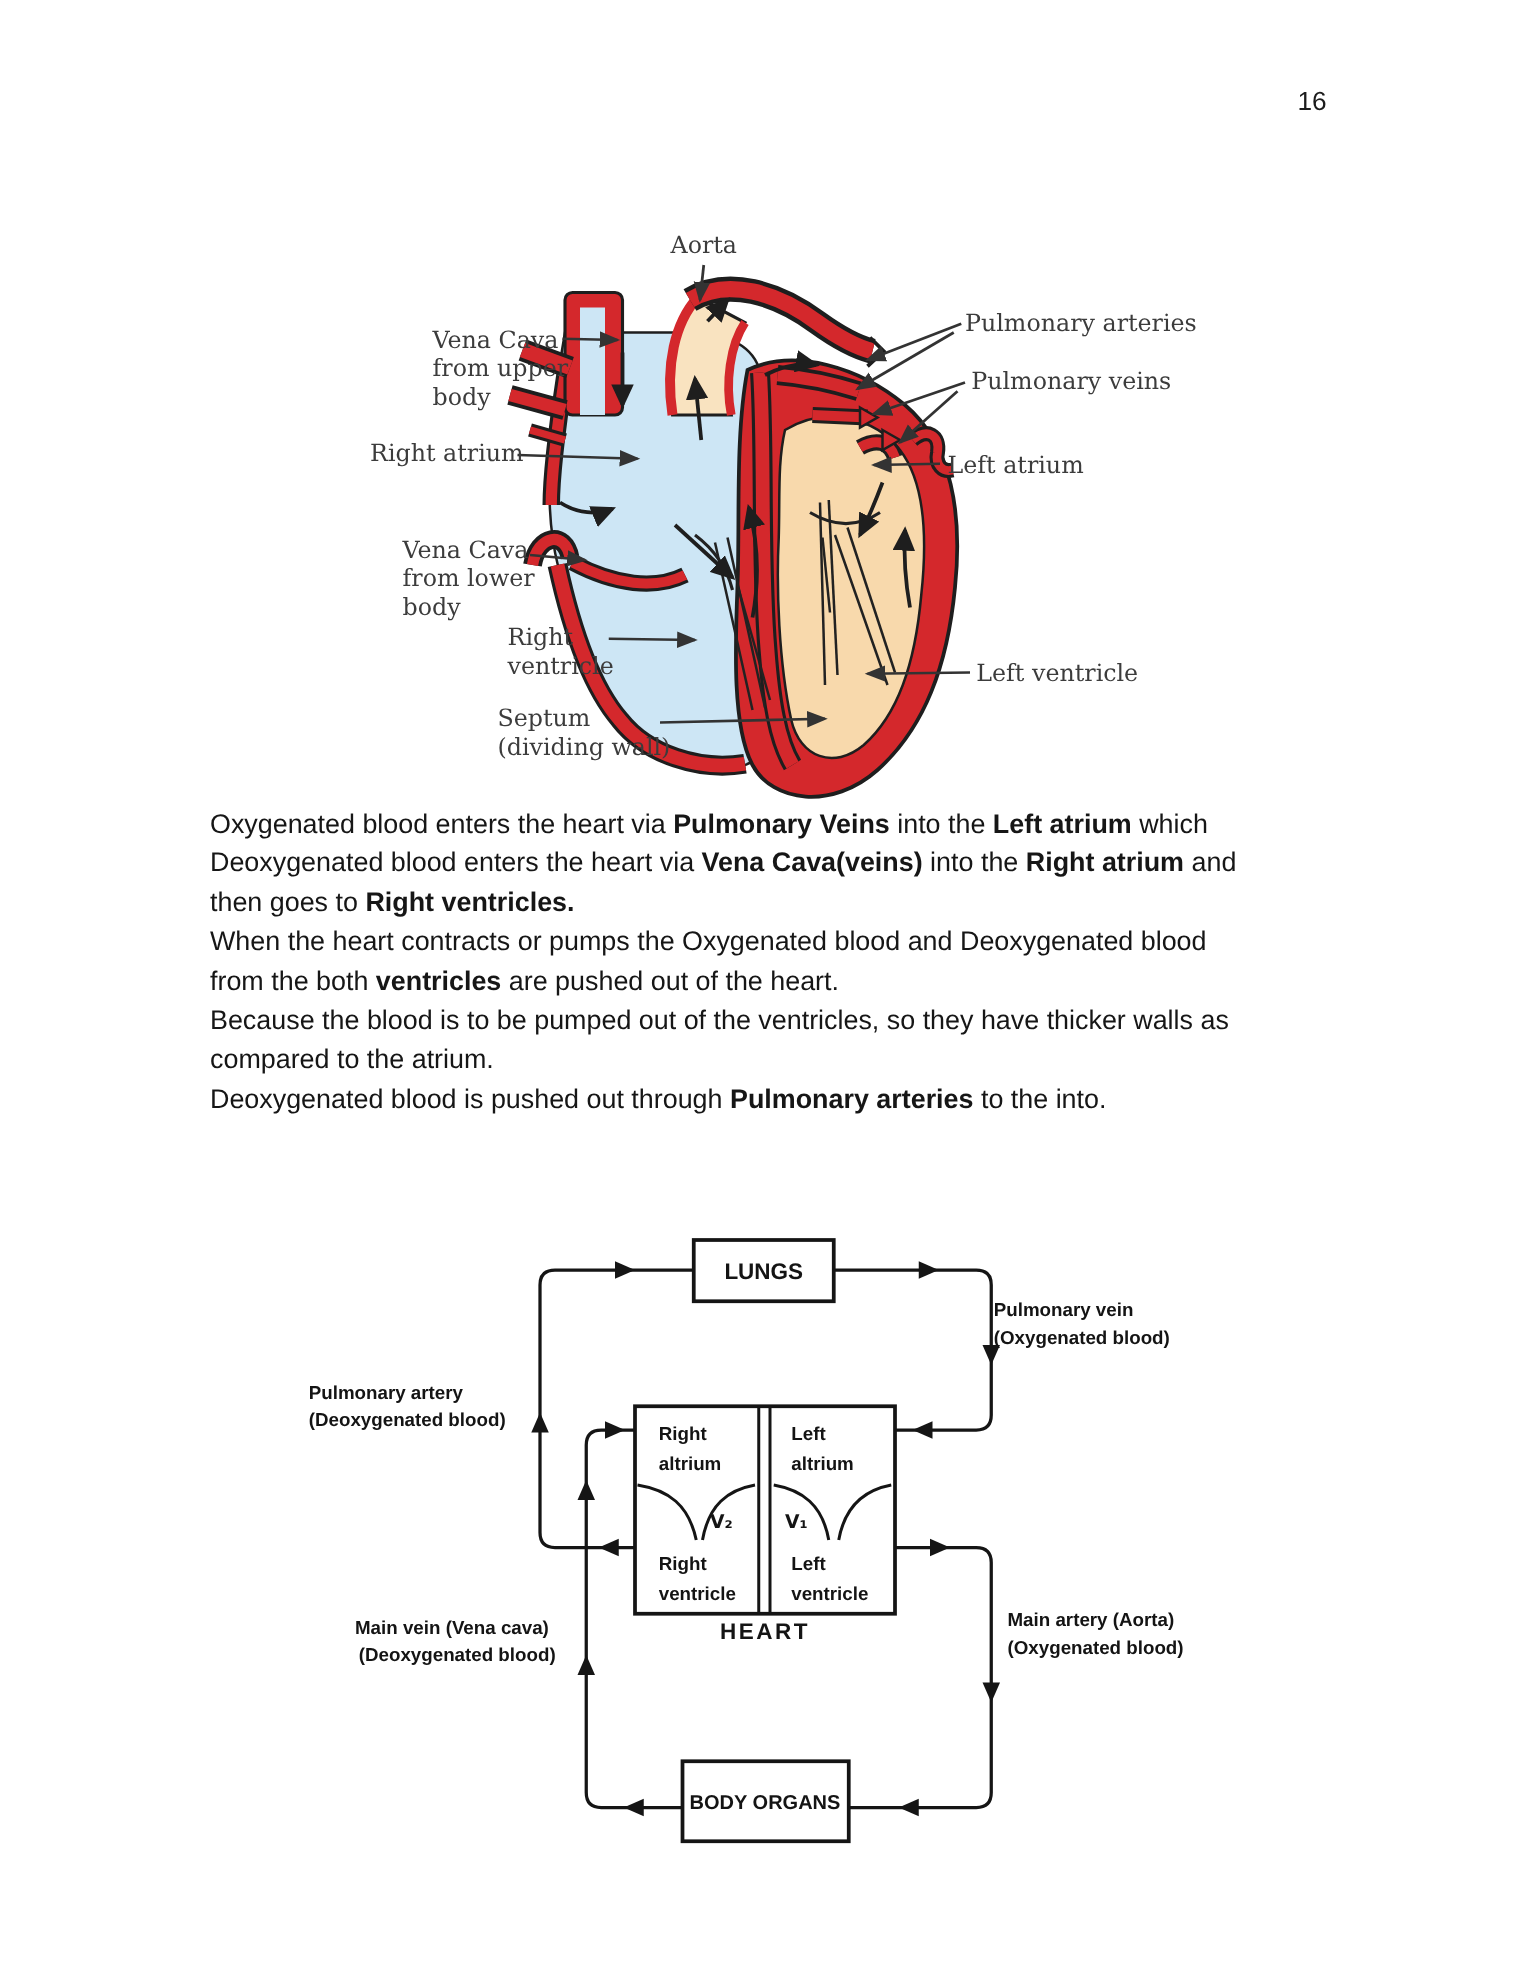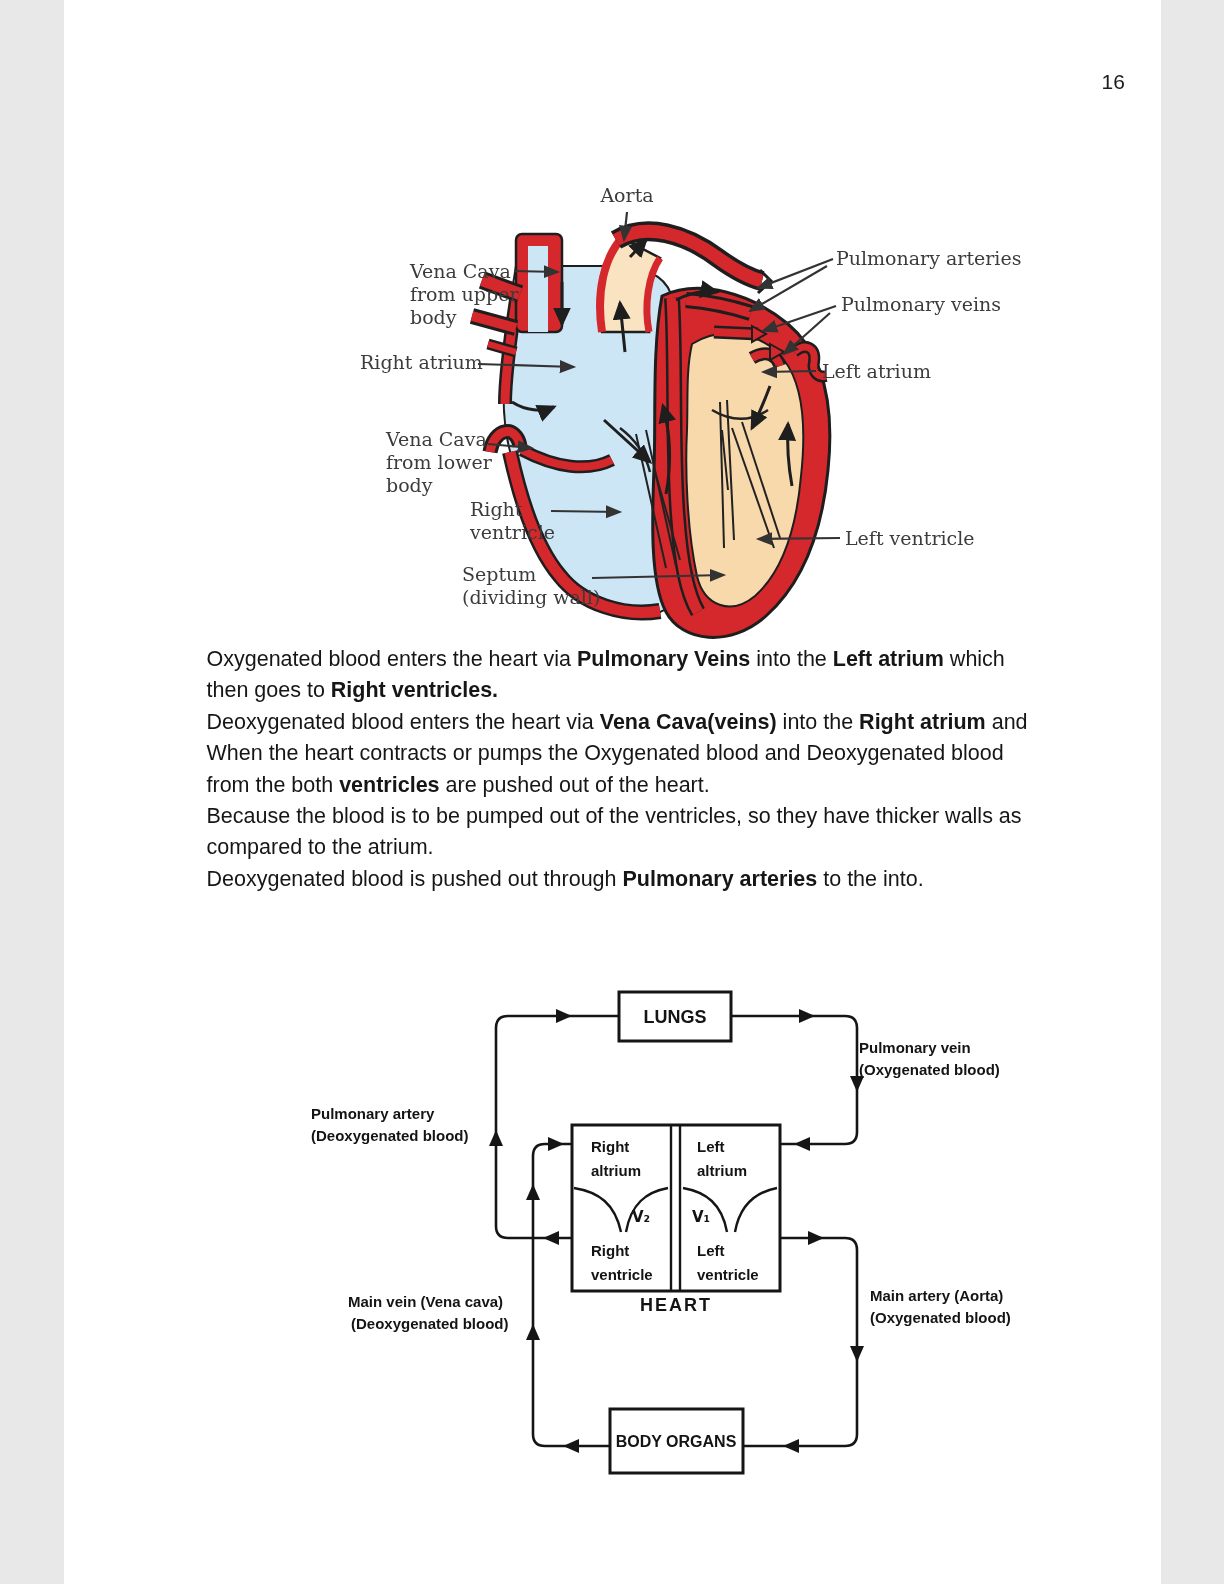--- a/index.html
+++ b/index.html
@@ -1,27 +1,27 @@
 <!DOCTYPE html>
 <html><head>
 <meta charset="utf-8">
 <style>
   html,body{margin:0;padding:0;background:#e8e8e8;}
   .page{
-    position:relative;width:1097px;height:1584px;background:#ffffff;
+    position:relative;width:1224px;height:1584px;background:#ffffff;
     font-family:"Liberation Sans",sans-serif;overflow:hidden;margin:0 auto;
   }
   .page-number{
     position:absolute;left:1038px;top:70px;font-size:21px;color:#1c1c1c;
   }
   .body-text{
     position:absolute;left:143px;top:644px;width:960px;
     font-size:21.5px;line-height:31.4px;color:#161616;
   }
-  .body-text .line{white-space:nowrap;}
+  .body-text .line{white-space:nowrap;margin-left:25px;}
   .body-text strong{font-weight:bold;}
   svg text{user-select:none;}
   .heart-label{font-family:"DejaVu Serif",serif;font-size:19px;fill:#3c3c3c;}
   .flow-label{font-family:"Liberation Sans",sans-serif;font-weight:bold;font-size:15px;fill:#141414;}
   .flow-box-label{font-family:"Liberation Sans",sans-serif;font-weight:bold;fill:#141414;}
   .valve-label{font-family:"DejaVu Sans",sans-serif;font-weight:bold;font-size:15px;fill:#141414;}
 </style>
 </head>
 <body>
 
@@ -158,22 +158,22 @@
       <text class="heart-label" x="398" y="604">(dividing wall)</text>
       <text class="heart-label" x="772" y="265">Pulmonary arteries</text>
       <text class="heart-label" x="777" y="311">Pulmonary veins</text>
       <text class="heart-label" x="758" y="378">Left atrium</text>
       <text class="heart-label" x="781" y="545">Left ventricle</text>
     </g>
   </svg>
 
   <div class="body-text">
       <div class="line"><span>Oxygenated blood enters the heart via </span><strong>Pulmonary Veins</strong><span> into the </span><strong>Left atrium</strong><span> which</span></div>
+      <div class="line"><span>Deoxygenated blood enters the heart via </span><strong>Vena Cava(veins)</strong><span> into the </span><strong>Right atrium</strong><span> and</span></div>
       <div class="line"><span>then goes to </span><strong>Right ventricles.</strong></div>
-      <div class="line"><span>Deoxygenated blood enters the heart via </span><strong>Vena Cava(veins)</strong><span> into the </span><strong>Right atrium</strong><span> and</span></div>
       <div class="line"><span>When the heart contracts or pumps the Oxygenated blood and Deoxygenated blood</span></div>
       <div class="line"><span>from the both </span><strong>ventricles</strong><span> are pushed out of the heart.</span></div>
       <div class="line"><span>Because the blood is to be pumped out of the ventricles, so they have thicker walls as</span></div>
       <div class="line"><span>compared to the atrium.</span></div>
       <div class="line"><span>Deoxygenated blood is pushed out through </span><strong>Pulmonary arteries</strong><span> to the into.</span></div>
     </div>
 
   <svg style="position:absolute;left:235px;top:970px" width="740" height="520" viewBox="235 970 740 520">
 
     <g stroke="#151515" stroke-width="2.6" fill="none">

